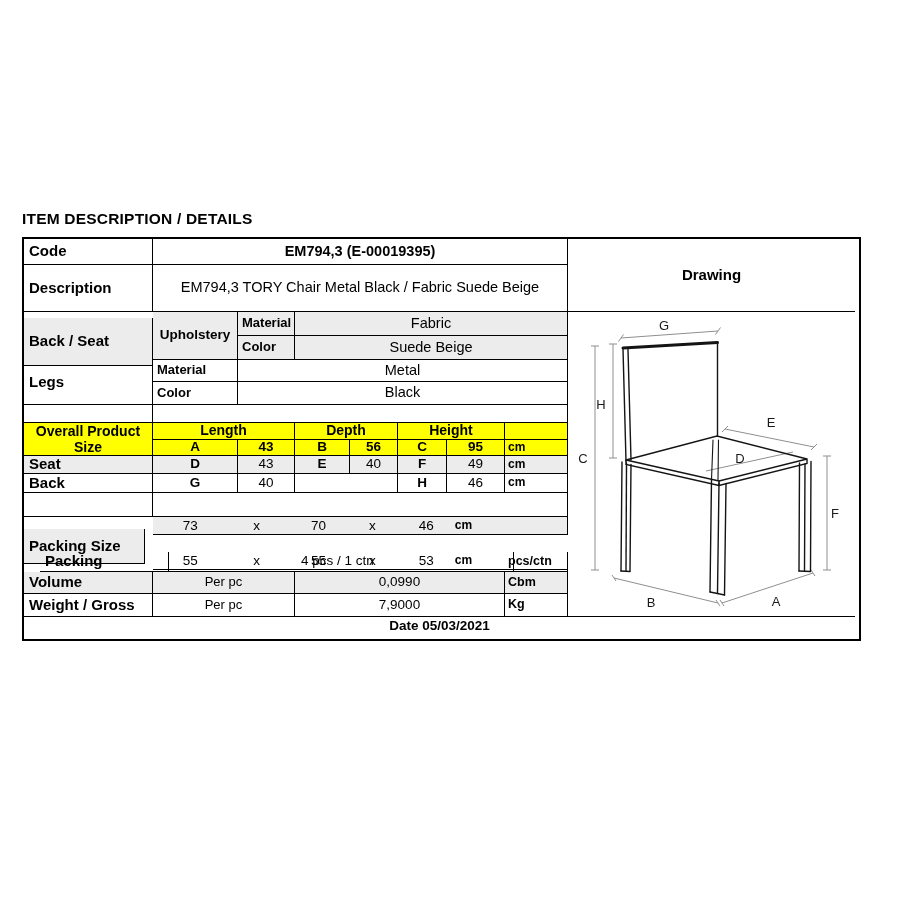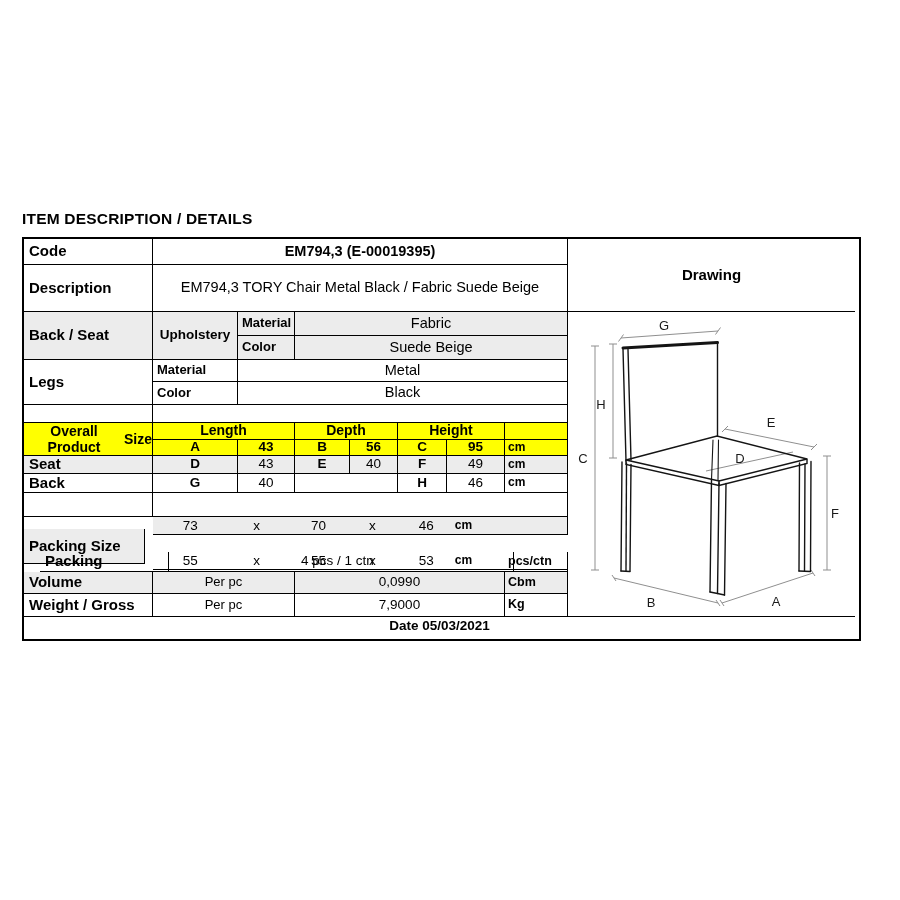--- a/index.html
+++ b/index.html
@@ -15,21 +15,21 @@
   .noR{border-right:none}.noB{border-bottom:none}
   .lbl{justify-content:flex-start;padding-left:5px;font-weight:bold;font-size:15px;}
   .sub{justify-content:flex-start;padding-left:4px;font-weight:bold;font-size:13px;}
   .bold{font-weight:bold}
   .gray{background:#ececec}
   .yellow{background:#ffff00}
   .hdr{font-weight:bold;font-size:14px}
   .letter{font-weight:bold;font-size:13.5px}
   .num{font-size:13.5px}
   .unit{justify-content:flex-start;padding-left:3px;font-size:12px;font-weight:bold;}
-  .two-line{flex-direction:row;font-weight:bold;font-size:14px;line-height:1.15;text-align:center;}
+  .two-line{flex-direction:column;font-weight:bold;font-size:14px;line-height:1.15;text-align:center;}
   .spread{position:relative}
   .spread span{position:absolute;top:50%;transform:translate(-50%,-50%);font-size:13.5px;}
   .spread .u{font-size:12px;font-weight:bold;}
   .date-row{font-weight:bold;font-size:13.5px;}
   svg text{font-family:"Liberation Sans",sans-serif;font-size:13px;fill:#1a1a1a;}
 </style>
 </head>
 <body>
 
 <div class="sheet">
@@ -39,21 +39,21 @@
   <div class="tbl">
 
     <div class="cell lbl" style="left:0;top:0;width:129px;height:26px">Code</div>
     <div class="cell bold" style="left:129px;top:0;width:415px;height:26px">EM794,3 (E-00019395)</div>
 
     <div class="cell lbl" style="left:0;top:26px;width:129px;height:47px">Description</div>
     <div class="cell" style="left:129px;top:26px;width:415px;height:47px">EM794,3 TORY Chair Metal Black / Fabric Suede Beige</div>
 
     <div class="cell noR bold" style="left:544px;top:0;width:287px;height:73px;font-size:15px">Drawing</div>
 
-    <div class="cell lbl gray" style="left:0;top:73px;width:129px;height:48px">Back / Seat</div>
+    <div class="cell lbl gray" style="left:0;top:79px;width:129px;height:48px">Back / Seat</div>
     <div class="cell gray bold" style="left:129px;top:73px;width:85px;height:48px;font-size:13.5px">Upholstery</div>
     <div class="cell sub gray" style="left:214px;top:73px;width:57px;height:24px">Material</div>
     <div class="cell gray" style="left:271px;top:73px;width:273px;height:24px">Fabric</div>
     <div class="cell sub gray" style="left:214px;top:97px;width:57px;height:24px">Color</div>
     <div class="cell lbl" style="left:0;top:121px;width:129px;height:45px">Legs</div>
 
     <div class="cell gray" style="left:271px;top:97px;width:273px;height:24px">Suede Beige</div>
     <div class="cell sub" style="left:129px;top:121px;width:85px;height:22px">Material</div>
     <div class="cell" style="left:214px;top:121px;width:330px;height:22px">Metal</div>
     <div class="cell sub" style="left:129px;top:143px;width:85px;height:23px">Color</div>

